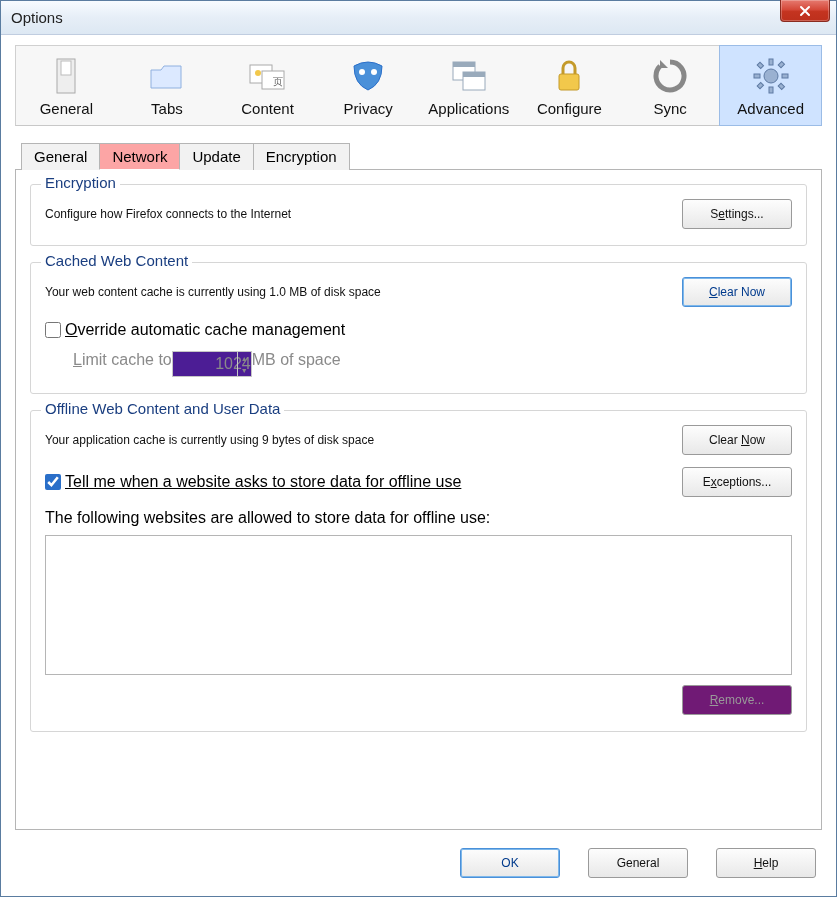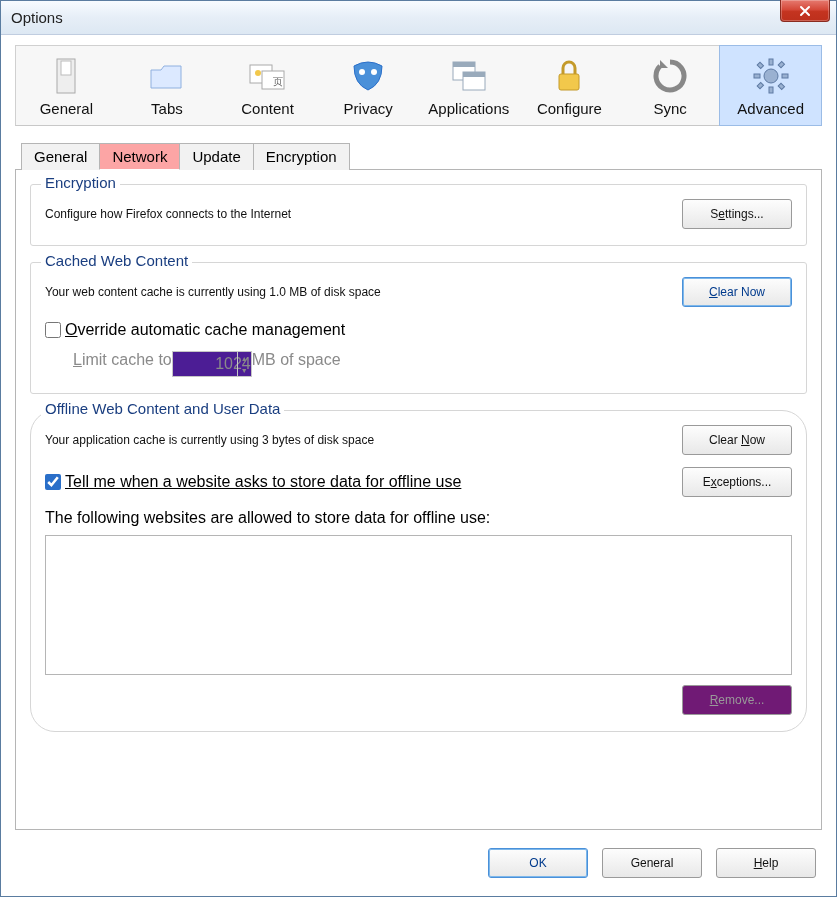--- a/index.html
+++ b/index.html
@@ -173,21 +173,21 @@
   border: 1px solid #b5b5b5;
   height: 140px;
   background: #fff;
 }
 
 .offline-text { font-size: 16px; margin-top: 12px; }
 
 .bottom-buttons {
   display: flex;
   justify-content: flex-end;
-  gap: 14px;
+  gap: 28px;
   padding: 18px 6px 4px 0;
 }
 
 
 svg { display:block; }
 </style>
 </head>
 <body>
 
 <div class="window">
@@ -333,25 +333,25 @@
             <span>1024</span>
             <div class="arrows">
                 <span>▲</span>
                 <span>▼</span>
               </div>
           </div>
           <span>MB of space</span>
         </div>
       </div>
 
-      <div class="groupbox" style="margin-bottom:12px;border-radius:25px;">
+      <div class="groupbox" style="margin-bottom:12px;">
         <span class="legend">Offline Web Content and User Data</span>
 
         <div class="row">
-          <span class="text">Your application cache is currently using 3 bytes of disk space</span>
+          <span class="text">Your application cache is currently using 9 bytes of disk space</span>
           <button class="btn">Clear <span class="u">N</span>ow</button>
         </div>
 
         <div class="row" style="margin-top:12px;">
           <div class="checkrow" style="margin-top:0;text-decoration:underline;">
             <input type="checkbox" id="tell" checked="" style="">
             <label for="tell"><span class="u">T</span>ell me when a website asks to store data for offline use</label>
           </div>
           <button class="btn">E<span class="u">x</span>ceptions...</button>
         </div>

